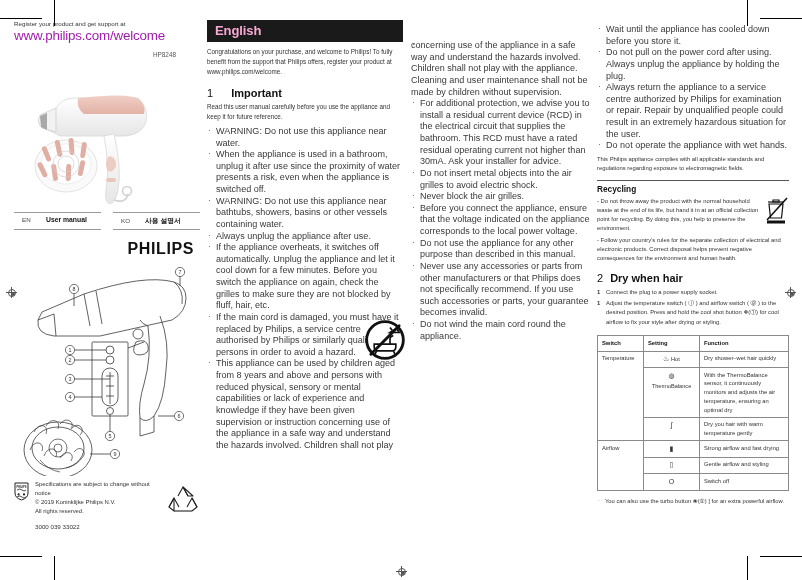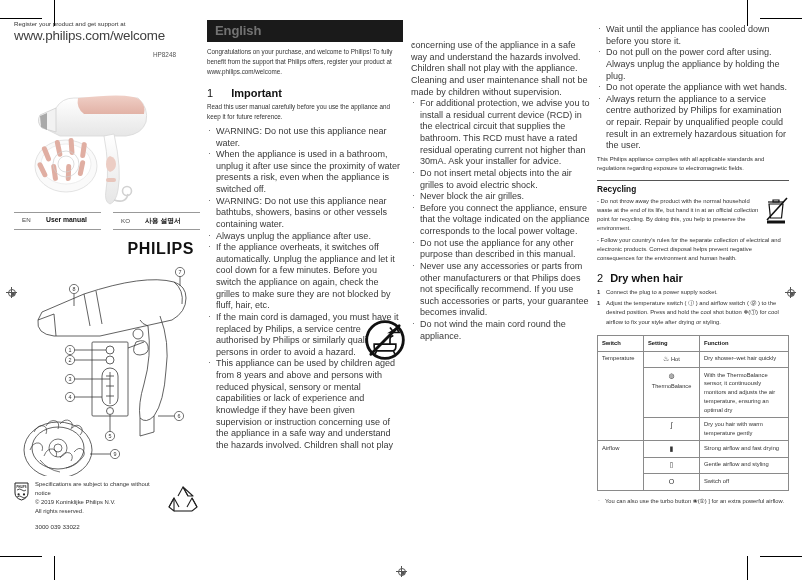--- a/index.html
+++ b/index.html
@@ -25,40 +25,40 @@
 
   
   .col { position: absolute; top: 0; }
   #col1 { left: 14px;  width: 186px; }
   #col2 { left: 207px; width: 196px; }
   #col3 { left: 411px; width: 180px; }
   #col4 { left: 597px; width: 192px; }
 
   
   .reg-line { font-size: 6.2px; color: #333; margin-top: 20px; letter-spacing: .02px; }
-  .weburl { font-size: 13.4px; color: #404040; letter-spacing: -.2px; margin-top: 1px; font-weight: 300; }
+  .weburl { font-size: 13.4px; color: #a21caf; letter-spacing: -.2px; margin-top: 1px; font-weight: 300; }
   .model { font-size: 6.4px; color: #555; text-align: right; margin-top: 8px; padding-right: 24px; }
 
   .photo-wrap { position: relative; height: 148px; margin-top: 2px; }
   .langbar { margin-top: 4px; display: flex; gap: 12px; }
   .langcell { flex: 1; border-top: .7px solid #999; border-bottom: .7px solid #999;
               padding: 3px 0 3px 8px; display: flex; gap: 10px; align-items: baseline; }
   .lang-code { font-size: 6.2px; color: #444; width: 14px; }
   .lang-name { font-size: 6.8px; color: #111; font-weight: 600; }
   .philips-word { text-align: right; font-size: 16px; font-weight: 700; letter-spacing: .6px;
                   color: #111; margin-top: 10px; padding-right: 6px; }
 
   .diagram { position: relative; height: 212px; margin-top: 6px; }
 
   .footer { margin-top: 4px; display: flex; align-items: flex-start; gap: 6px; }
   .footer-txt { font-size: 5.9px; line-height: 1.5; color: #333; }
   .footer-code { font-size: 6.2px; color: #333; margin-top: 8px; }
 
   
-  .lang-header { background: #1a1a1a; color: #737373; font-size: 13px; font-weight: 700;
+  .lang-header { background: #1a1a1a; color: #f9a8d4; font-size: 13px; font-weight: 700;
                  padding: 3px 8px 4px; margin-top: 20px; letter-spacing: -.1px; }
   .intro { font-size: 6.3px; line-height: 1.62; color: #333; margin-top: 5px; }
   .h1 { display: flex; gap: 18px; align-items: baseline; margin-top: 9px; }
   .h1 .num { font-size: 11px; font-weight: 400; color: #111; }
   .h1 .txt { font-size: 11px; font-weight: 700; color: #111; }
   .small-p { font-size: 6.3px; line-height: 1.62; color: #333; margin-top: 3px; }
 
   ul.big { list-style: none; margin-top: 4px; }
   ul.big > li { position: relative; padding-left: 9px; font-size: 9.05px; line-height: 1.285;
                 color: #3a3a3a; margin-bottom: 0px; }
@@ -338,22 +338,22 @@
       <li>Do not use the appliance for any other purpose than described in this manual.</li>
       <li>Never use any accessories or parts from other manufacturers or that Philips does not specifically recommend. If you use such accessories or parts, your guarantee becomes invalid.</li>
       <li>Do not wind the main cord round the appliance.</li>
     </ul>
   </div>
 
   <div class="col" id="col4" style="padding-top:20px;">
     <ul class="big">
       <li>Wait until the appliance has cooled down before you store it.</li>
       <li>Do not pull on the power cord after using. Always unplug the appliance by holding the plug.</li>
+      <li>Always return the appliance to a service centre authorized by Philips for examination or repair. Repair by unqualified people could result in an extremely hazardous situation for the user.</li>
       <li>Do not operate the appliance with wet hands.</li>
-      <li>Always return the appliance to a service centre authorized by Philips for examination or repair. Repair by unqualified people could result in an extremely hazardous situation for the user.</li>
     </ul>
 
     <div class="sec-p">This Philips appliance complies with all applicable standards and regulations regarding exposure to electromagnetic fields.</div>
 
     <div class="emf-wrap">
       <div class="sec-h">Recycling</div>
       <div class="sec-p" style="padding-right:30px;">- Do not throw away the product with the normal household waste at the end of its life, but hand it in at an official collection point for recycling. By doing this, you help to preserve the environment.</div>
       <div class="sec-p">- Follow your country's rules for the separate collection of electrical and electronic products. Correct disposal helps prevent negative consequences for the environment and human health.</div>
       <svg class="recycle-mark" width="24" height="28" viewBox="0 0 24 28" style="right:0px;top:16px;">
         <g fill="none" stroke="#111" stroke-width="1.2">

